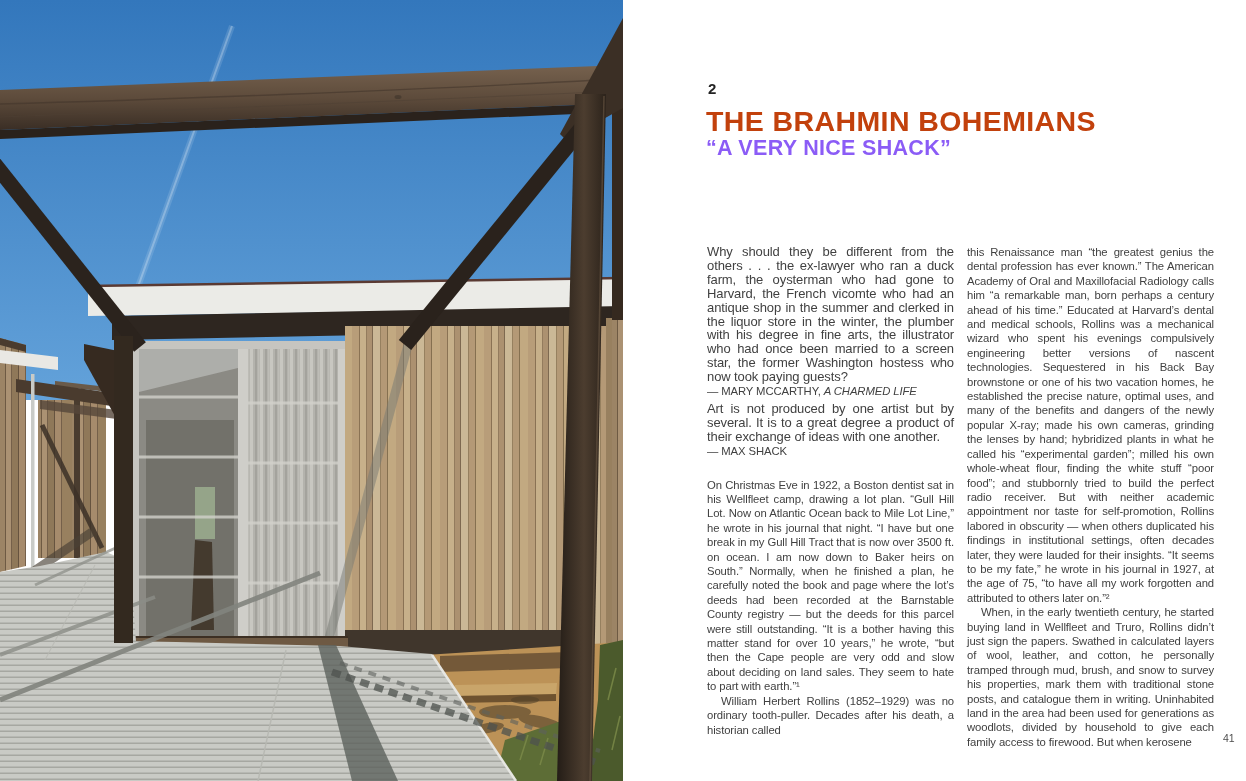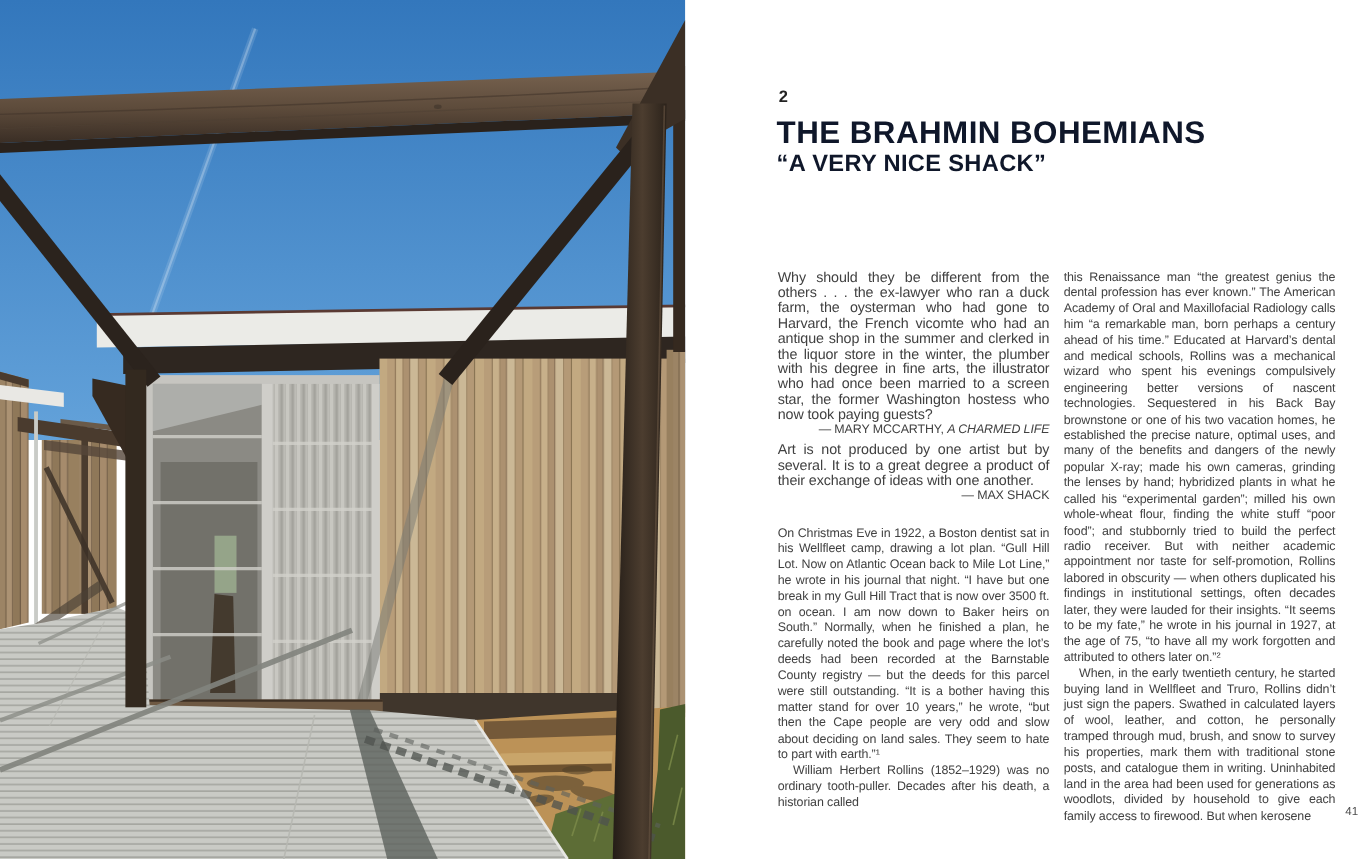--- a/index.html
+++ b/index.html
@@ -1,28 +1,28 @@
 <!DOCTYPE html>
 <html><head>
 <meta charset="utf-8">
 <style>
   html,body{margin:0;padding:0;background:#ffffff;}
   .spread{position:relative;width:1246px;height:781px;background:#ffffff;overflow:hidden;
           font-family:"Liberation Sans", sans-serif;}
   .photo{position:absolute;left:0;top:0;width:623px;height:781px;}
   .photo svg{display:block;}
   .chapter-num{position:absolute;left:708px;top:80px;font-size:15px;font-weight:700;color:#232323;letter-spacing:.5px;}
-  .title{position:absolute;left:706px;top:105px;margin:0;font-size:28.5px;font-weight:700;color:#0f172a;letter-spacing:.4px;white-space:nowrap;text-align:right;}
-  .subtitle{position:absolute;left:706px;top:136px;margin:0;font-size:21.5px;font-weight:700;color:#0f172a;letter-spacing:.3px;white-space:nowrap;}
+  .title{position:absolute;left:706px;top:105px;margin:0;font-size:28.5px;font-weight:700;color:#c2410c;letter-spacing:.4px;white-space:nowrap;text-align:right;}
+  .subtitle{position:absolute;left:706px;top:136px;margin:0;font-size:21.5px;font-weight:700;color:#8b5cf6;letter-spacing:.3px;white-space:nowrap;}
   .col{position:absolute;width:247px;color:#414141;text-align:justify;}
   .col p{margin:0;font-size:11.3px;line-height:14.4px;letter-spacing:-.1px;}
   .col-a{left:707px;top:245px;}
   .col-b{left:967px;top:245px;}
   .epigraph .ep-text{font-size:13px;line-height:13.9px;}
-  .ep-attr{text-align:right;font-size:10.2px;letter-spacing:.4px;margin-top:3px;color:#414141;}
+  .ep-attr{text-align:left;font-size:10.2px;letter-spacing:.4px;margin-top:3px;color:#414141;}
   .ep-attr .src{font-style:italic;}
   .epigraph-2{margin-top:4px;}
   .bodytext{margin-top:19px;}
   .col p.indent{text-indent:14px;}
   .caption{position:absolute;left:709px;top:710px;font-size:9.8px;color:#6d6d6d;letter-spacing:.15px;}
   .folio{position:absolute;left:1223px;top:732px;font-size:10.5px;color:#4d4d4d;text-align:center;}
 </style>
 </head>
 <body>
 

